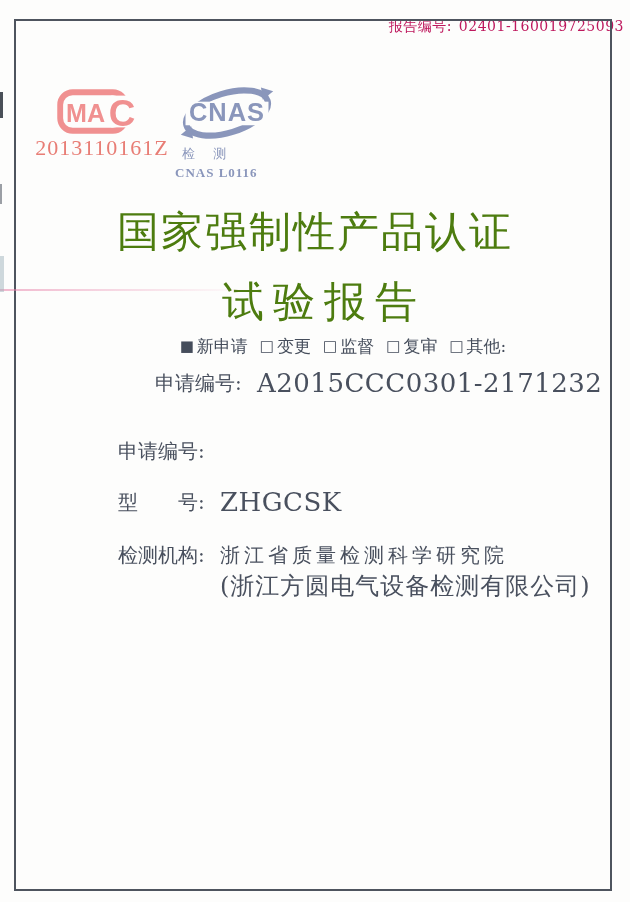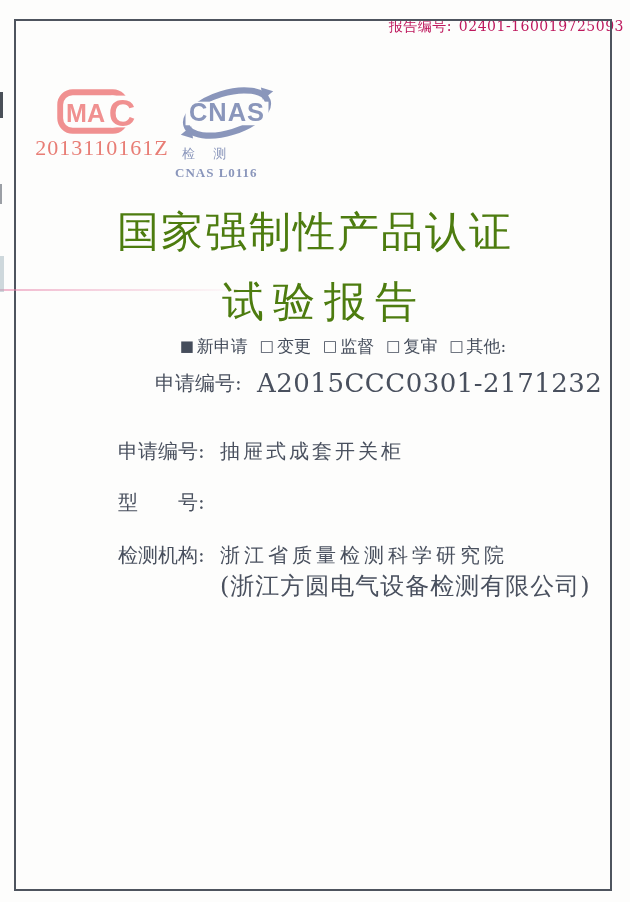--- a/index.html
+++ b/index.html
@@ -134,24 +134,24 @@
       <span>其他:</span>
     </span>
   </div>
 
   <div class="field-row row-1">
     <span class="f-label">申请编号: </span>
     <span class="v-latin">A2015CCC0301-2171232</span>
   </div>
   <div class="field-row row-2">
     <span class="f-label">申请编号: </span>
-    <span class="v-prod">抽屉式成套开关柜</span>
   </div>
   <div class="field-row row-3">
     <span class="f-label">型　　号: </span>
+    <span class="v-latin">ZHGCSK</span>
   </div>
   <div class="field-row row-4">
     <span class="f-label">检测机构: </span>
     <span class="v-org">浙江省质量检测科学研究院</span>
   </div>
   <div class="field-sub">(浙江方圆电气设备检测有限公司)</div>
 
 
   <div class="art art1"></div>
   <div class="art art2"></div>

